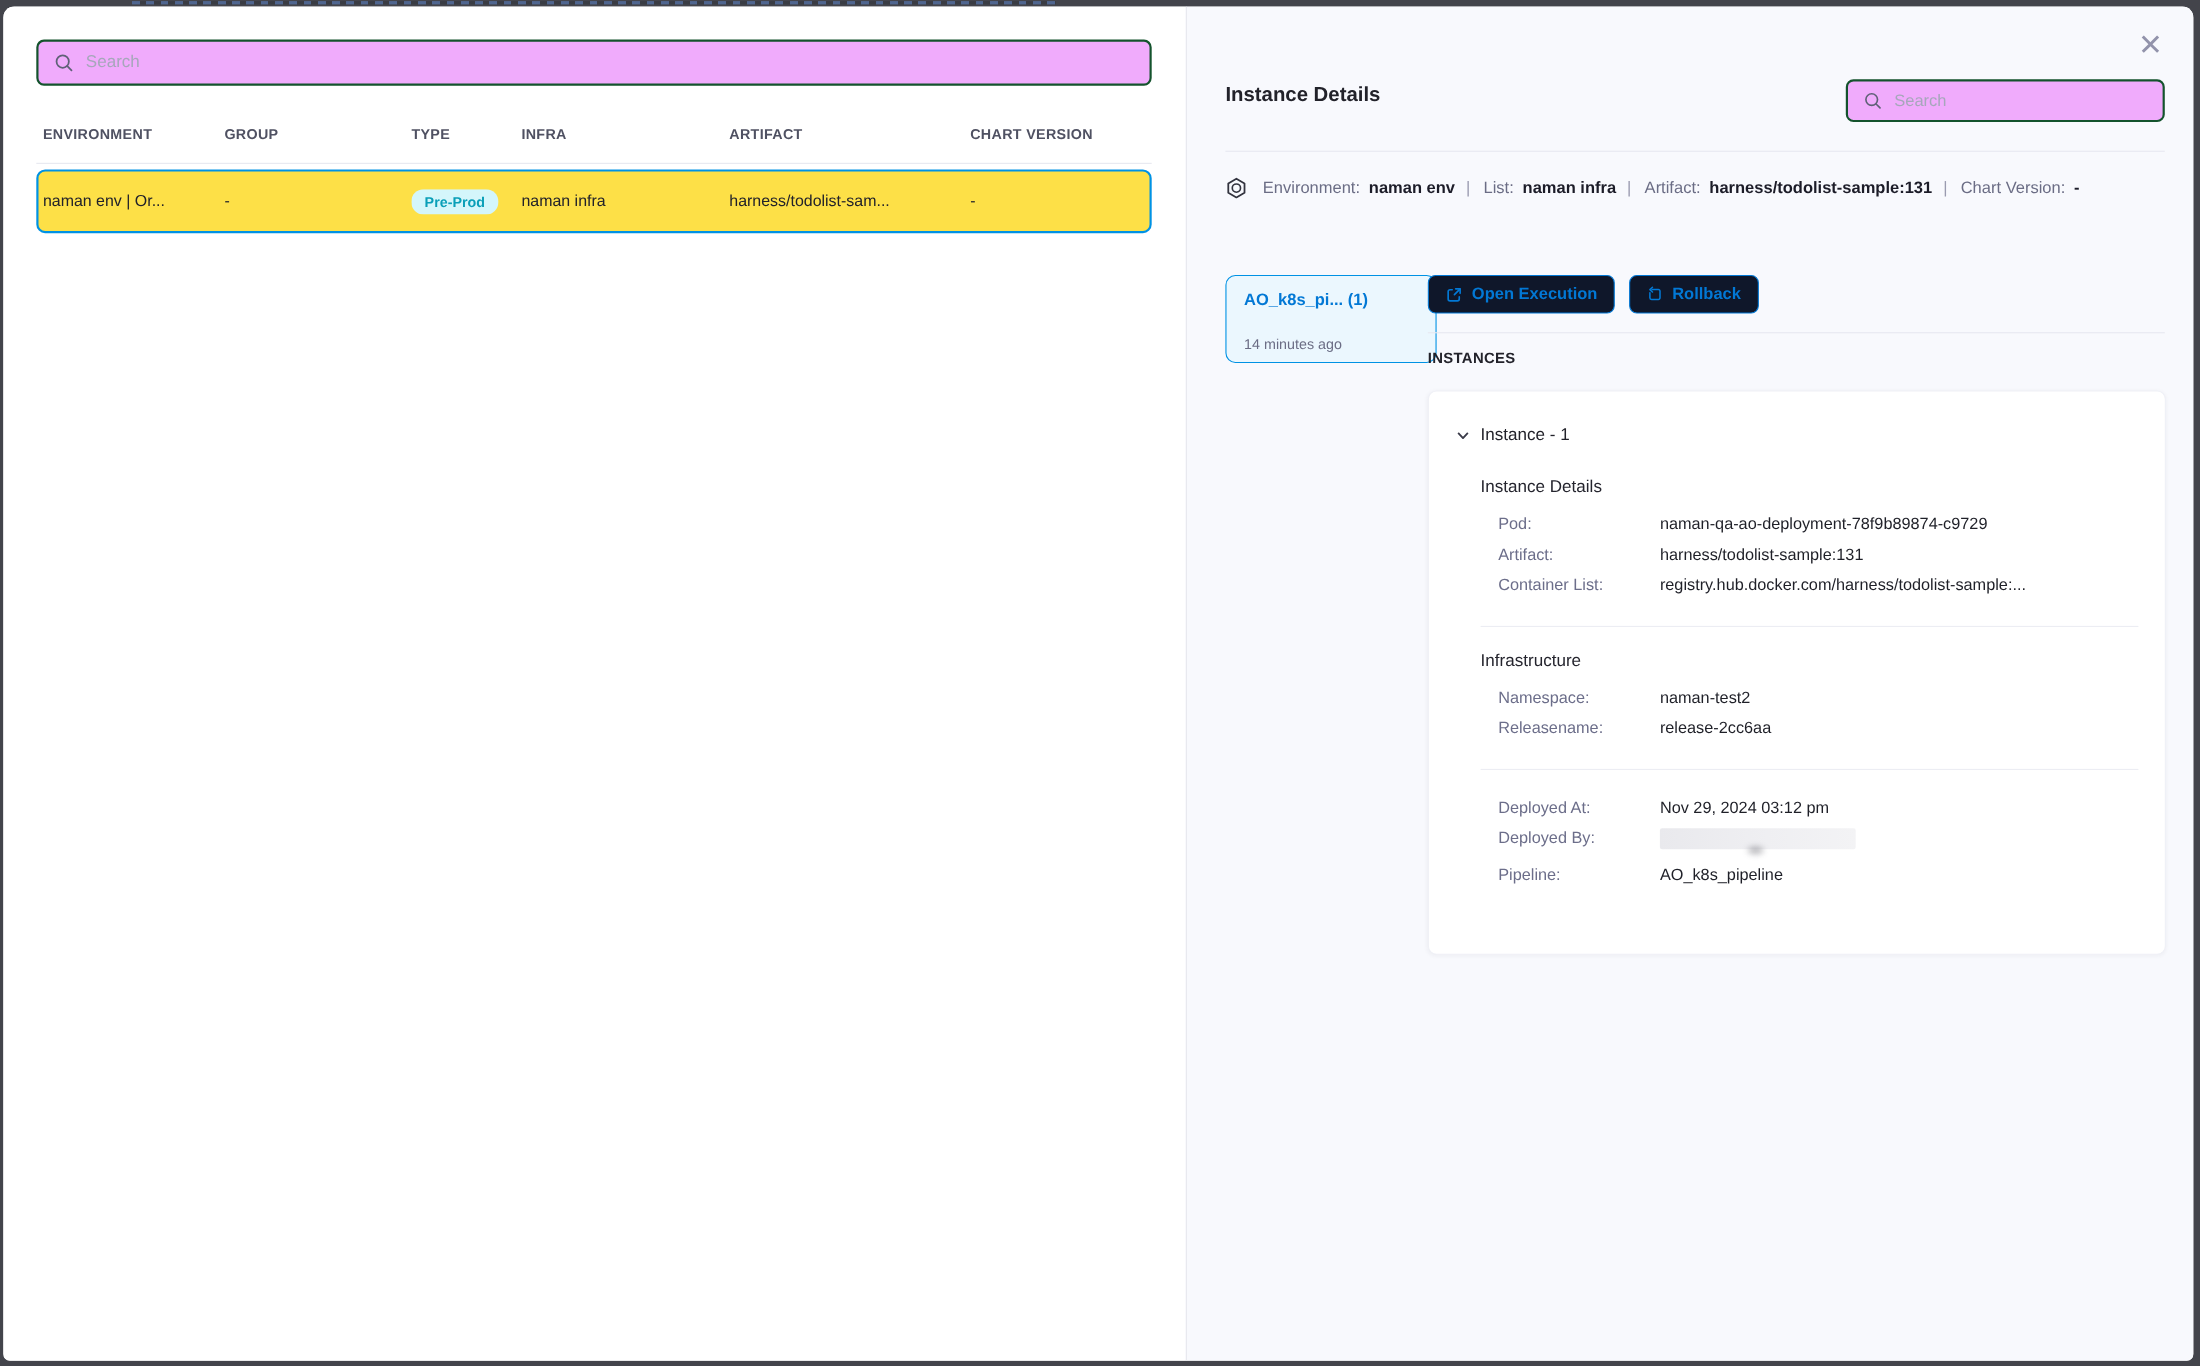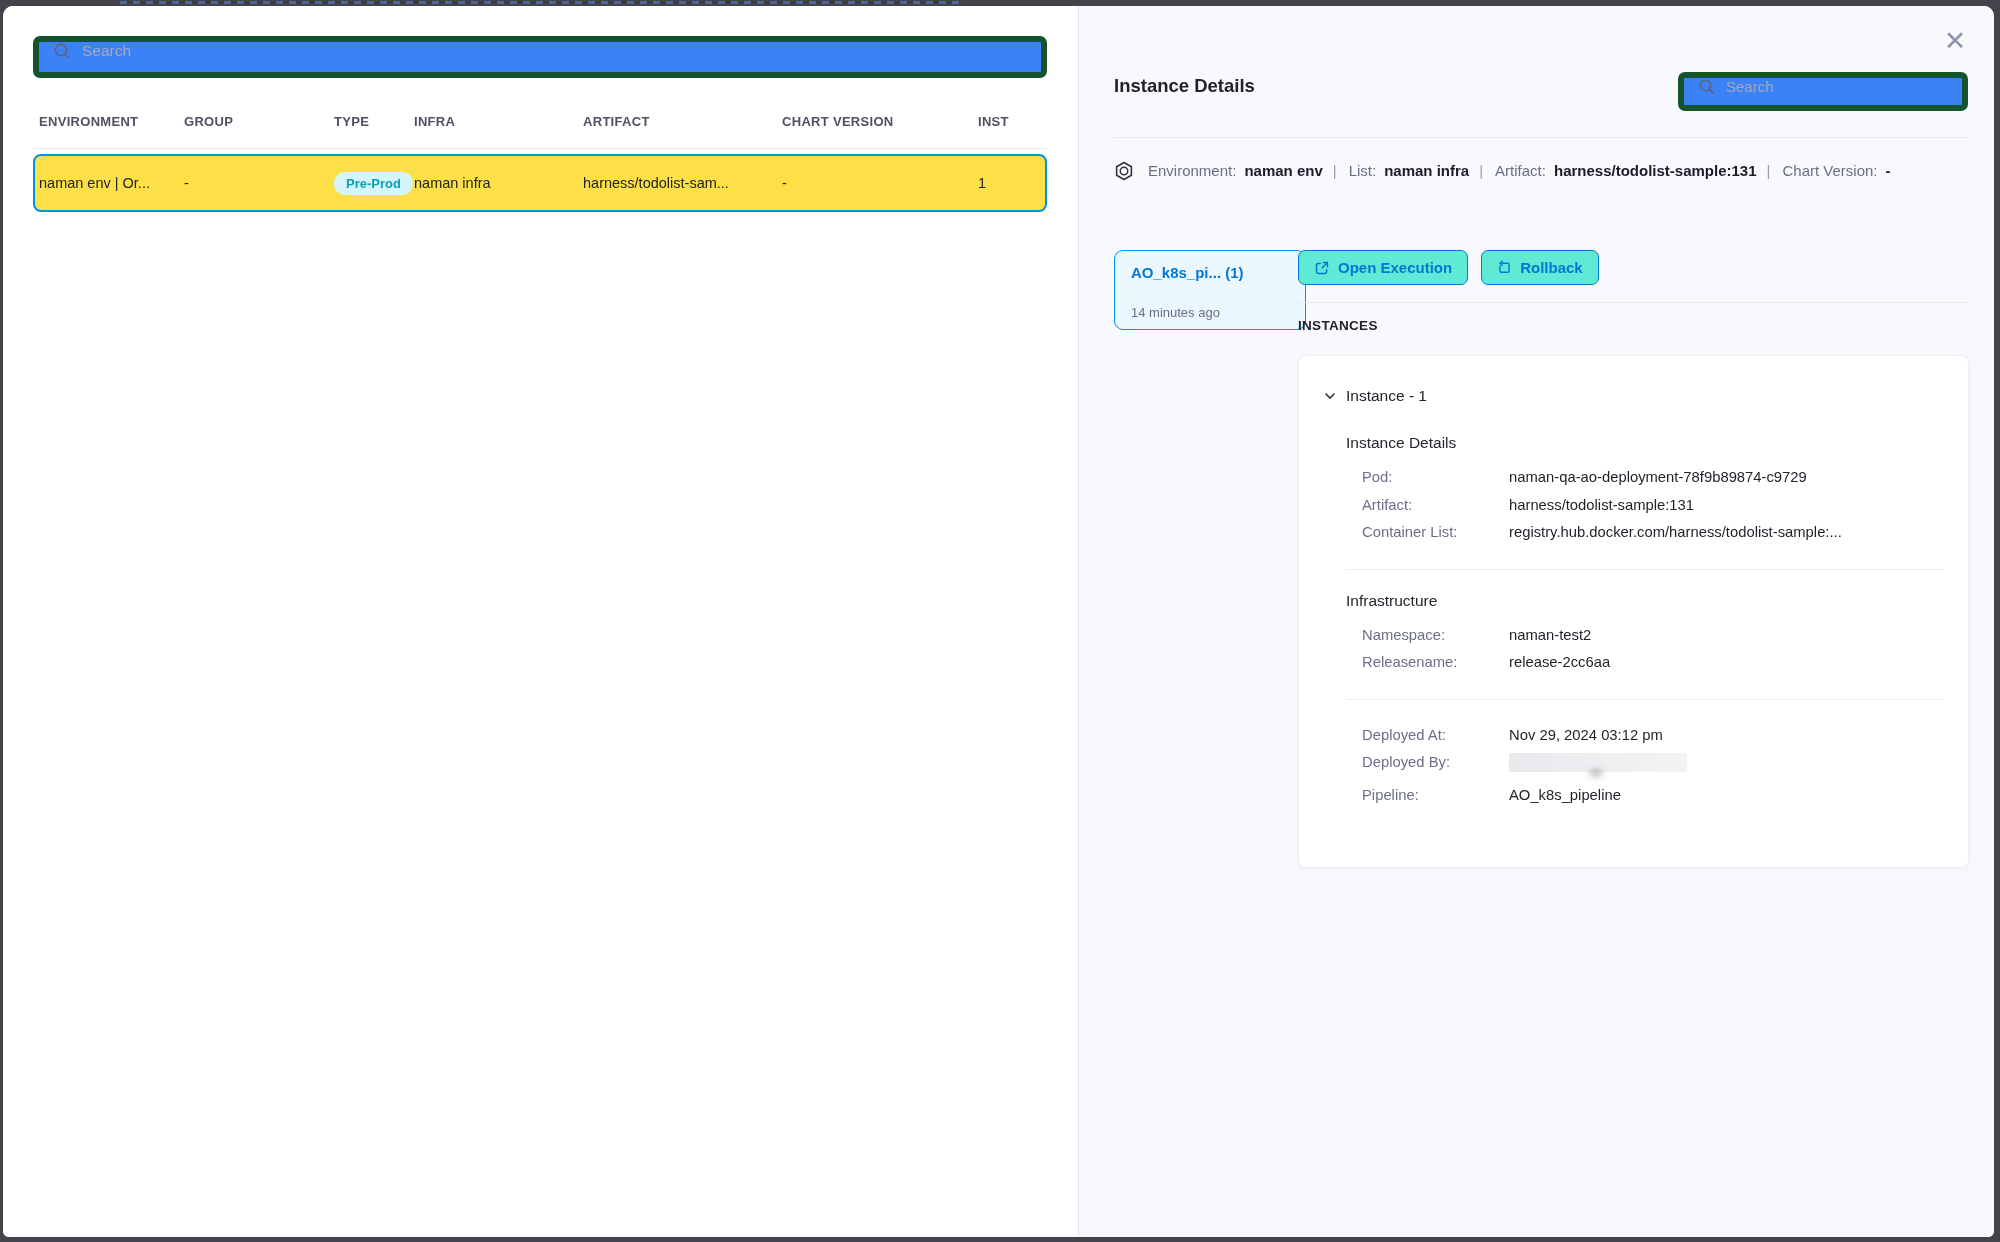--- a/index.html
+++ b/index.html
@@ -10,28 +10,28 @@
     background:repeating-linear-gradient(90deg, rgba(90,130,200,.55) 0 7px, rgba(20,30,40,.2) 7px 13px);
   }
 
   .modal { position:absolute; top:6px; left:3px; right:6px; bottom:5px;
     background:#ffffff; border-radius:10px 10px 6px 6px; display:flex; overflow:hidden; }
 
   
   .left-panel { position:relative; width:1075px; background:#ffffff; flex:none; }
 
   .search-box { position:absolute; left:30px; top:30px; width:1014px; height:42px;
-    border:6px solid #14532d; border-radius:7px; background:#3b82f6; display:flex; align-items:flex-start;
+    border:2px solid #14532d; border-radius:7px; background:#f0abfc; display:flex; align-items:center;
     padding:0 14px; gap:11px; }
   .search-box svg { flex:none; }
   .search-box input { border:none; outline:none; flex:1; font-size:15.5px; color:#22222a;
     font-family:"Liberation Sans", sans-serif; background:transparent; }
   .search-box input::placeholder { color:#a6a7bb; }
 
-  .tbl-grid { display:grid; grid-template-columns:145px 150px 80px 169px 199px 196px 1fr; align-items:center; }
+  .tbl-grid { display:grid; grid-template-columns:145px 150px 80px 169px 199px 196px 1fr; align-items:center;gap:20px; }
   .tbl-head { position:absolute; left:30px; top:105px; width:1014px; height:20px; padding-left:6px; }
   .tbl-head .th { font-size:13px; font-weight:700; color:#4f5162; letter-spacing:.3px; }
   .head-divider { position:absolute; left:30px; top:142px; width:1014px; border-top:1px solid #e7e8f0; }
 
   .tbl-row { position:absolute; left:30px; top:148px; width:1014px; height:58px;
     background:#fde047; border:2px solid #0092e4; border-radius:8px; padding-left:4px; cursor:pointer; }
   .tbl-row .td { font-size:14.5px; color:#22222a; white-space:nowrap; overflow:hidden; }
   .badge { display:inline-block; padding:4px 12px; border-radius:11px; background:#d4f6fb;
     color:#0a9fb8; font-size:13px; font-weight:700; }
 
@@ -56,21 +56,21 @@
   .summary .pipe { color:#9a9bb0; font-weight:300; }
   .summary .env-ic { margin-right:4px; display:inline-flex; align-items:center; }
 
   .exec-card { position:absolute; left:35px; top:244px; width:192px; height:80px;
     background:#ebf7fe; border:1.5px solid #0092e4; border-radius:9px; padding:13px 0 0 16px; cursor:pointer; }
   .exec-card .ttl { font-size:15px; font-weight:700; color:#0278d5; white-space:nowrap; }
   .exec-card .ago { font-size:13px; color:#6b6d85; margin-top:24px; }
 
   .btn-row { position:absolute; left:219px; top:244px; display:flex; gap:13px; }
   .btn { display:inline-flex; align-items:center; gap:8px; height:35px; padding:0 15px;
-    background:#5eead4; border:1.5px solid #0278d5; border-radius:7px; color:#0278d5;
+    background:#0f172a; border:1.5px solid #0278d5; border-radius:7px; color:#0278d5;
     font-size:15px; font-weight:700; font-family:"Liberation Sans", sans-serif; cursor:pointer; }
 
   .btns-divider { position:absolute; left:219px; right:26px; top:296px; }
 
   .instances-label { position:absolute; left:219px; top:312px; font-size:13.5px; font-weight:700;
     color:#22222a; letter-spacing:.3px; }
 
   .instances-card { position:absolute; left:219px; top:349px; width:671px; min-height:513px;
     background:#fff; border:1px solid #eff0f6; border-radius:8px;
     box-shadow:0 1px 4px rgba(40,41,61,.05); padding:29px 24px 30px 24px; }

